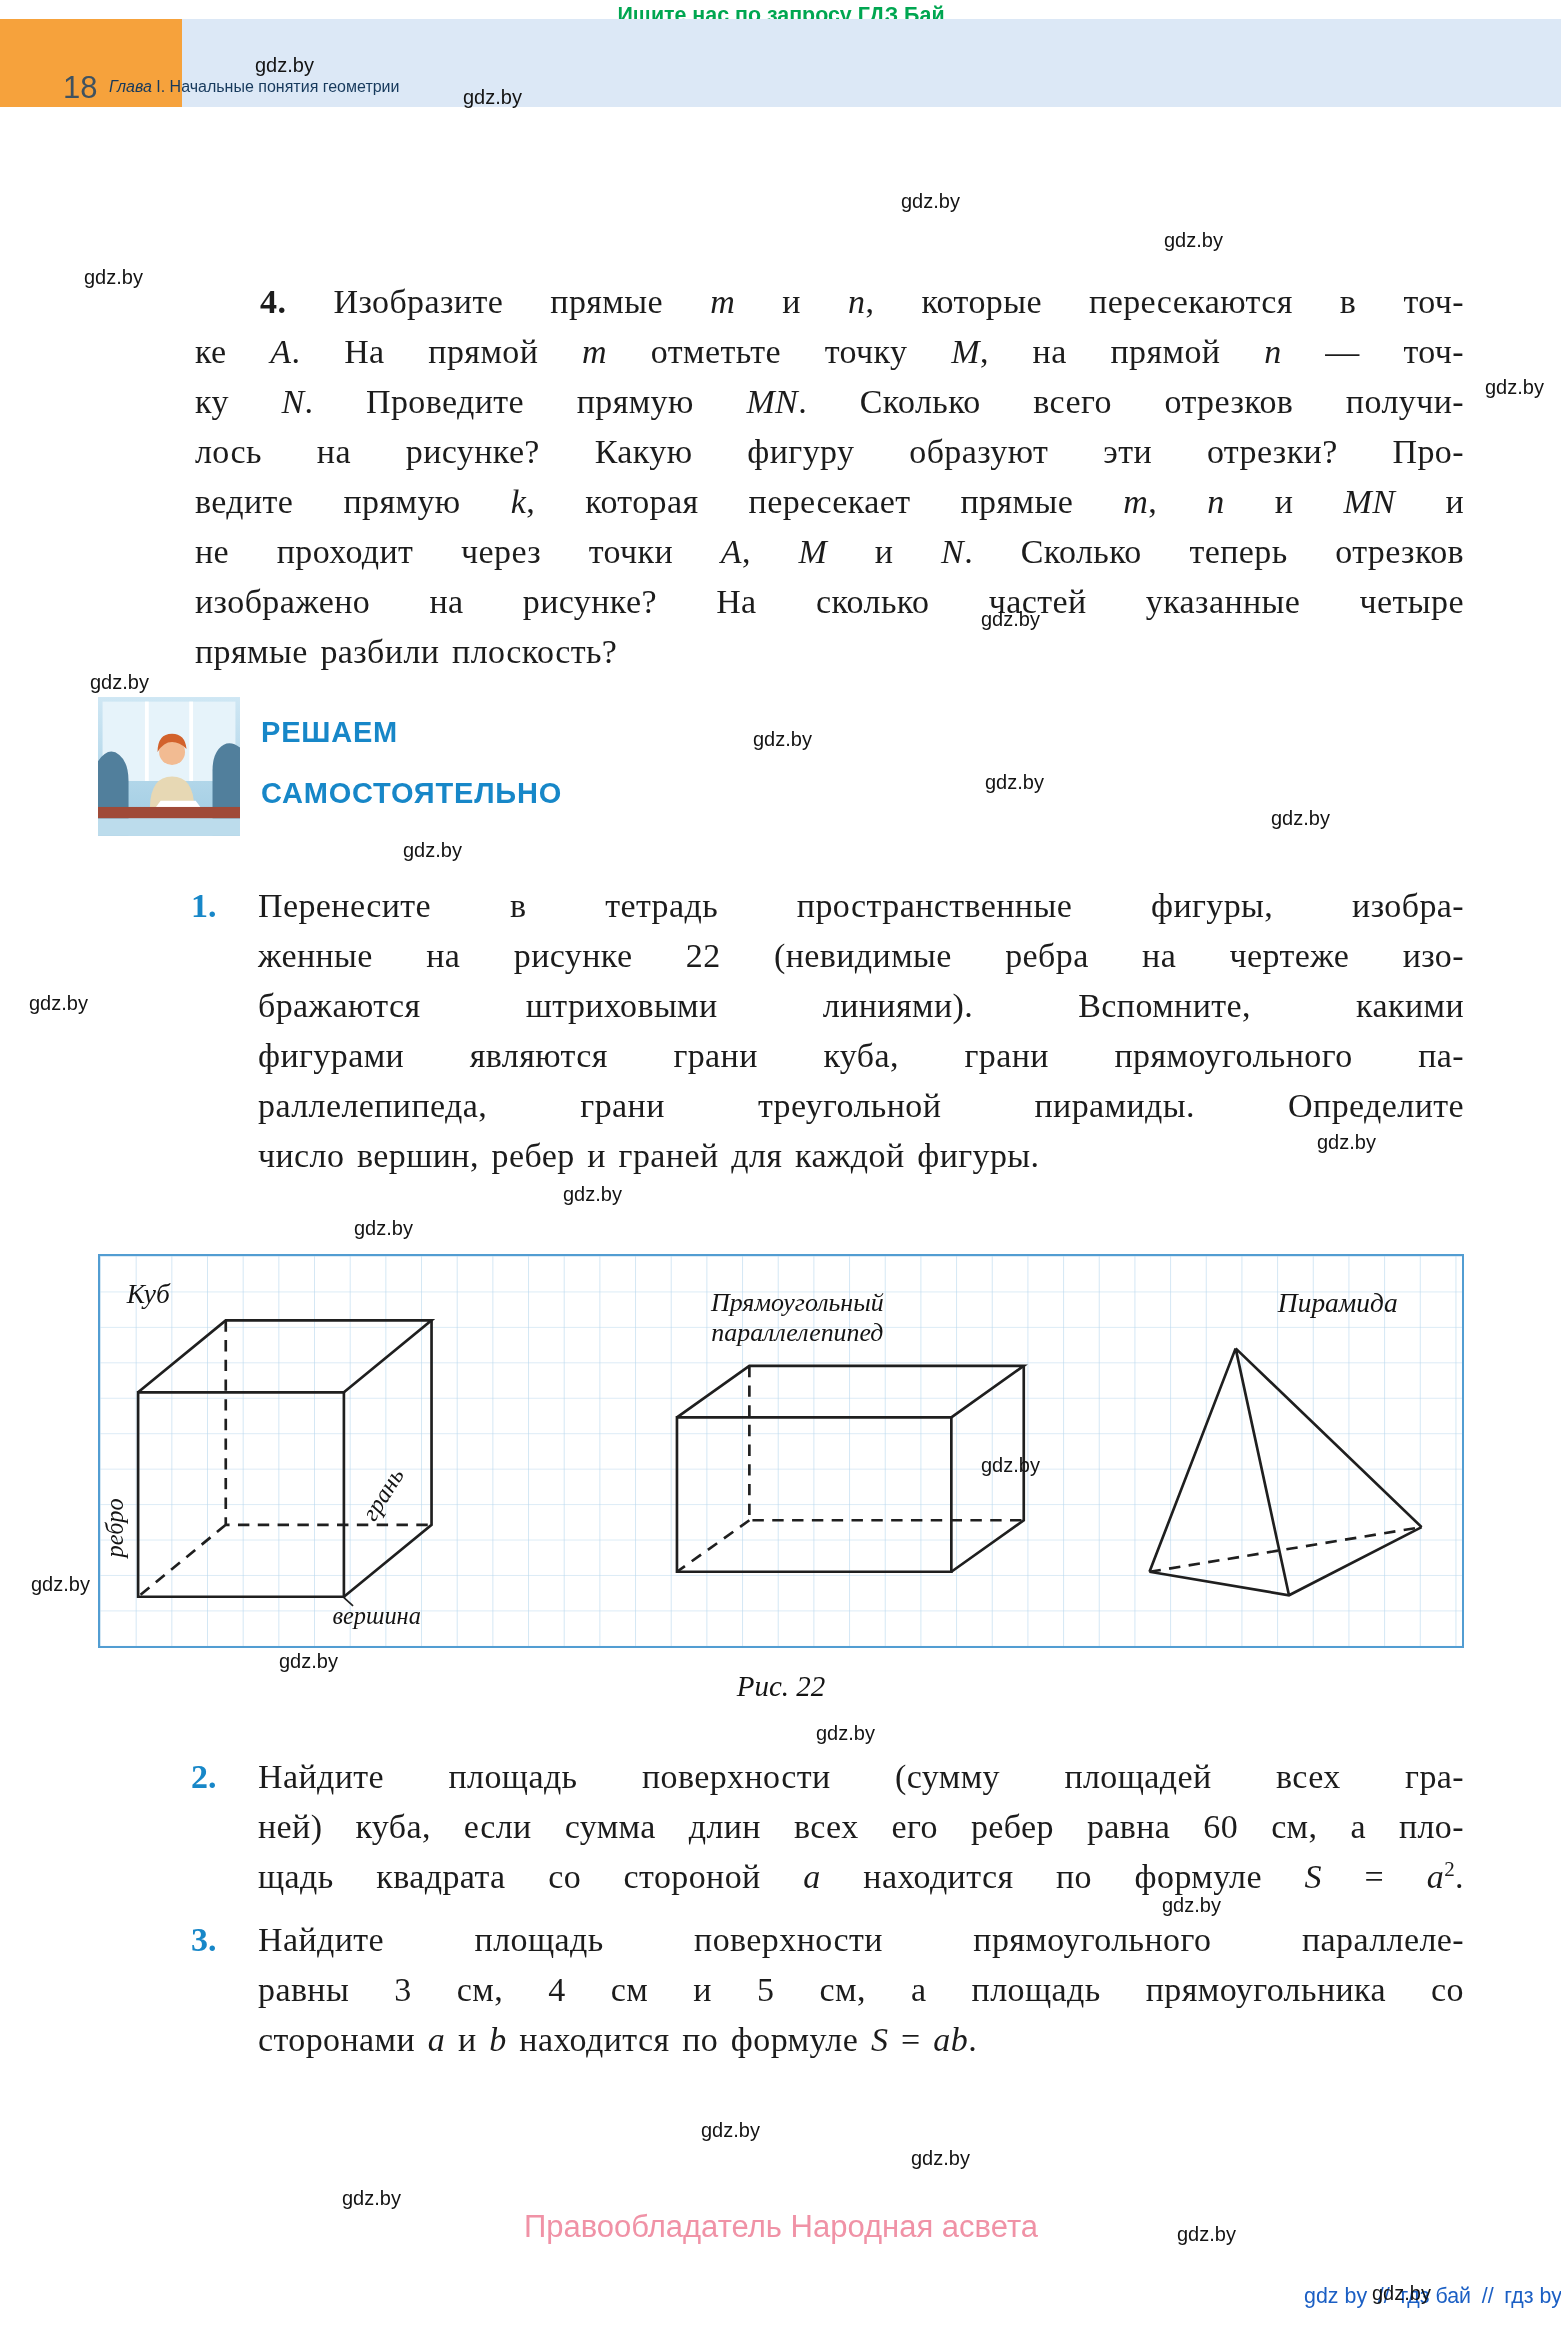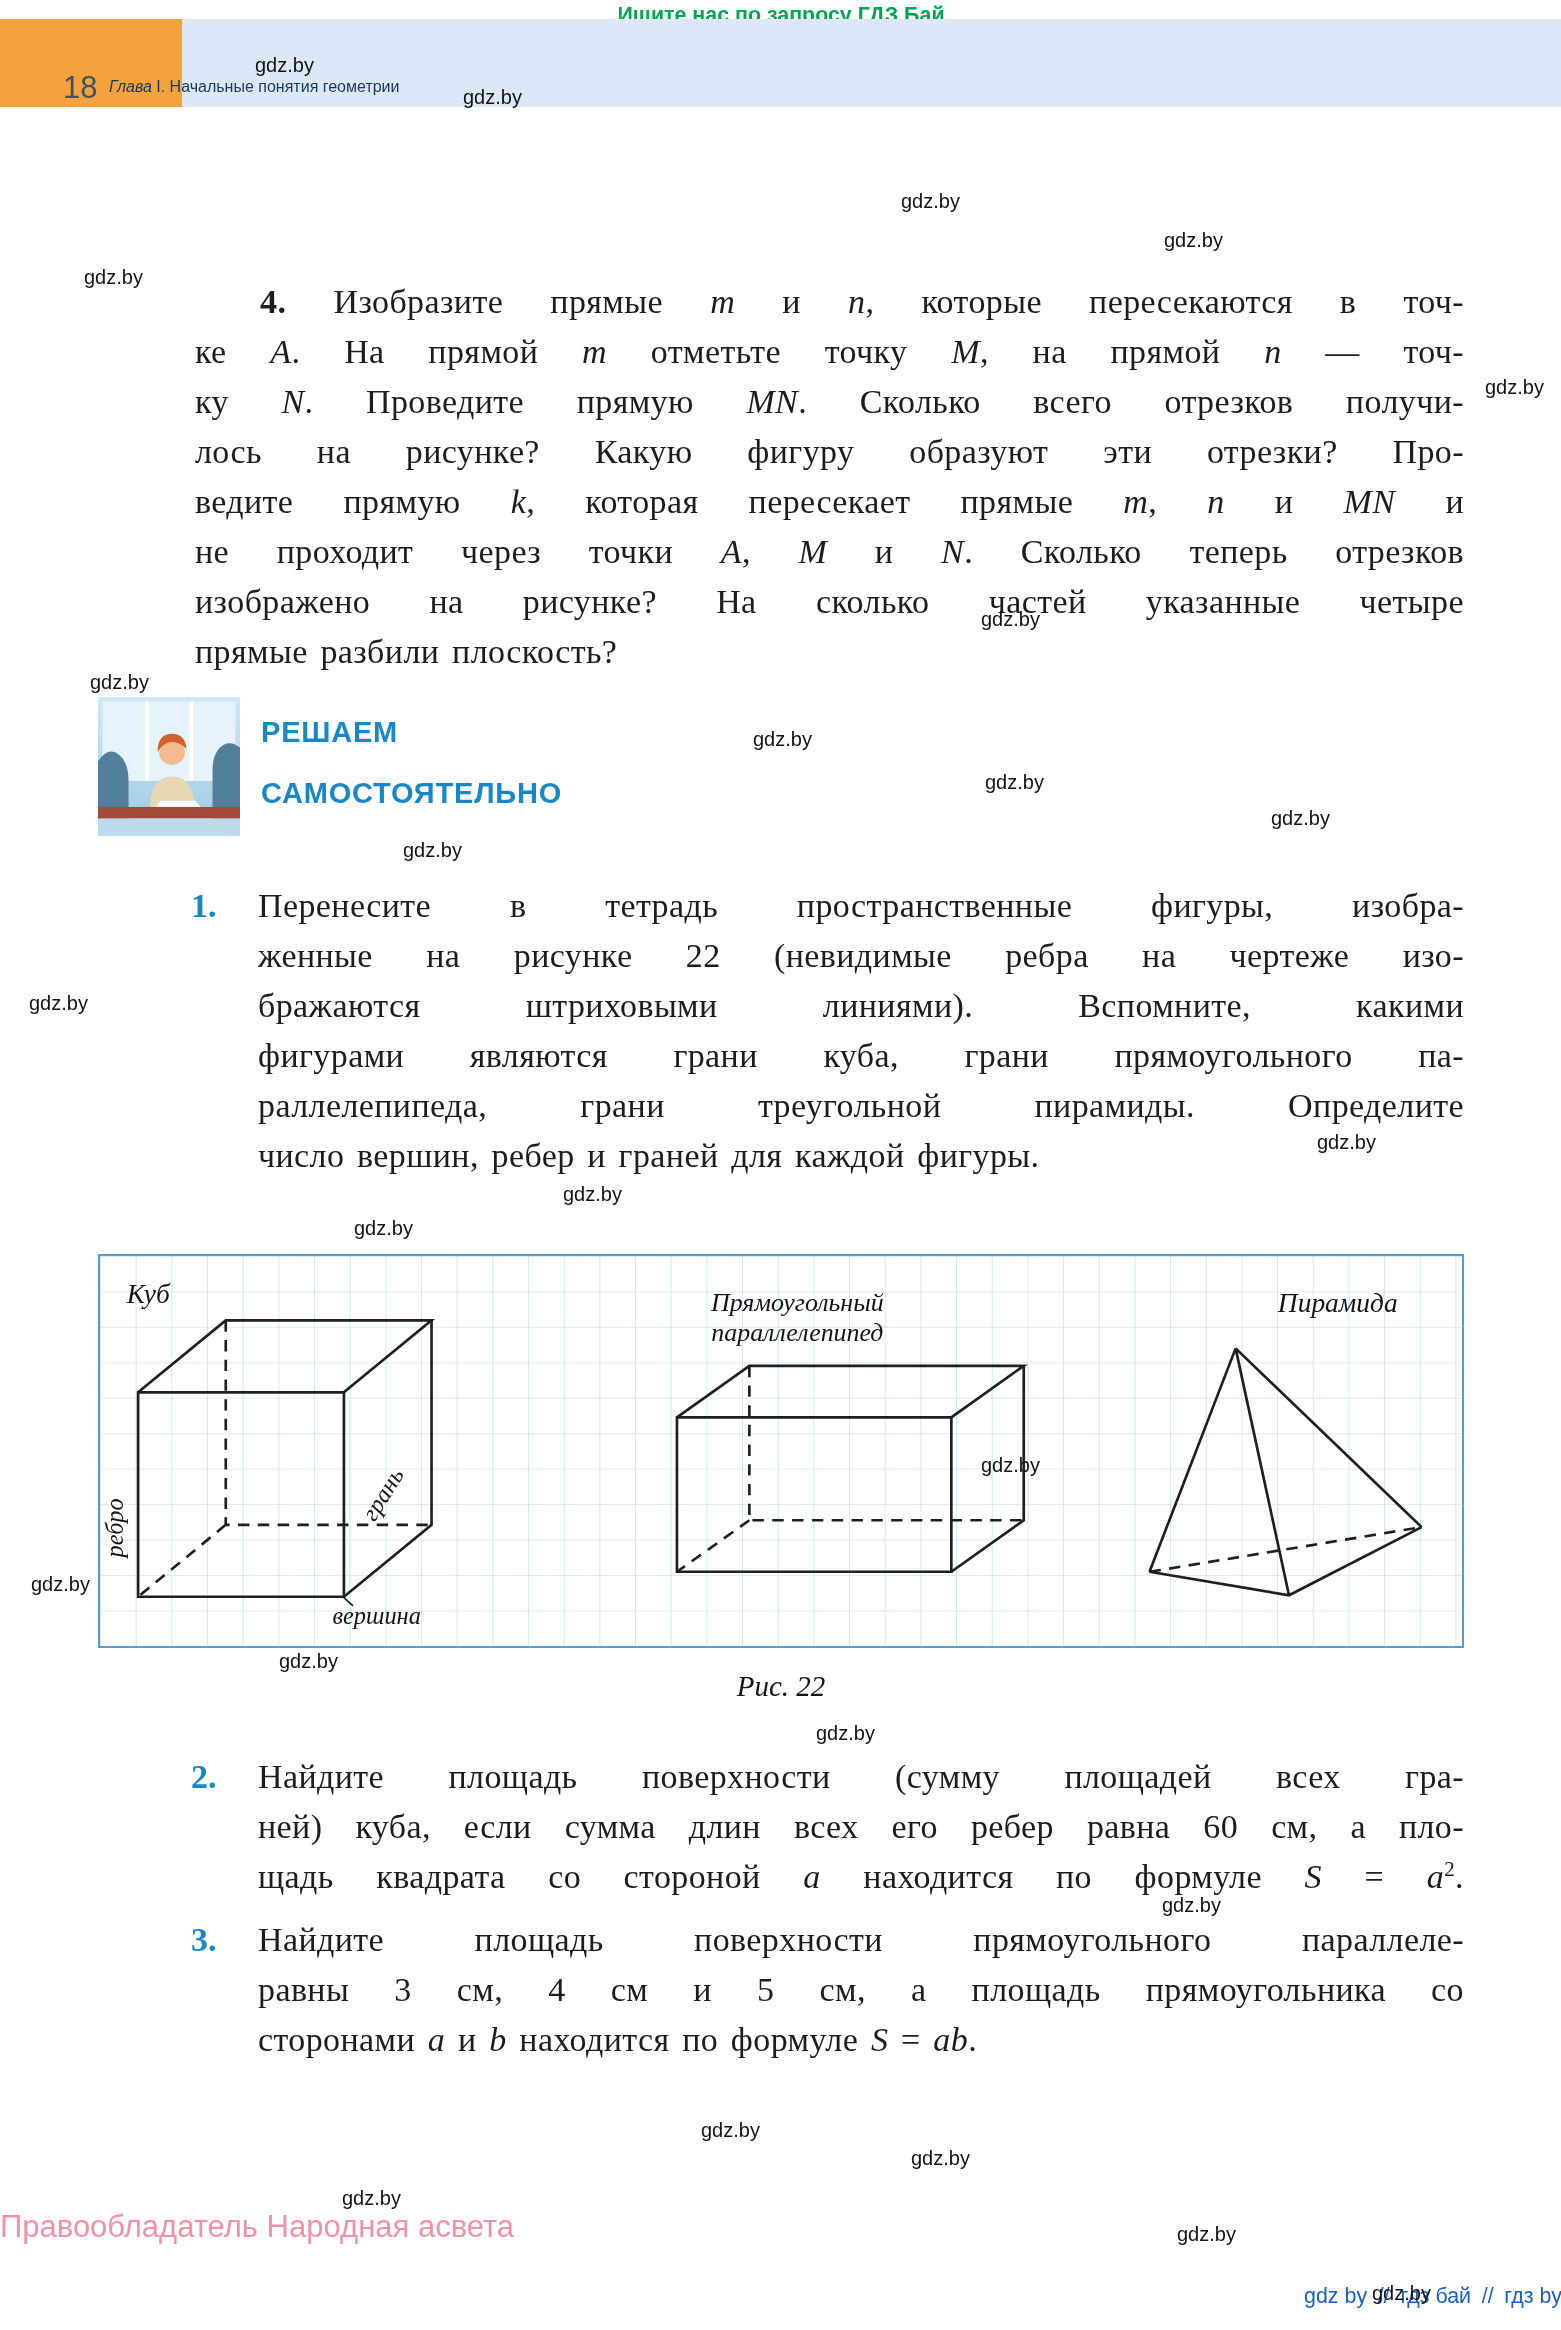--- a/index.html
+++ b/index.html
@@ -29,21 +29,21 @@
                  font-weight:bold;font-size:29px;color:#1787c8;letter-spacing:0.8px;}
   .illus{position:absolute;left:98px;top:697px;width:142px;height:139px;}
 
   .figure-box{position:absolute;left:98px;top:1254px;width:1366px;height:394px;
               border:2.3px solid #529dd2;box-sizing:border-box;background:#ffffff;}
   .figure-box svg{display:block;width:100%;height:100%;}
   .figure-box text{font-family:"Liberation Serif","DejaVu Serif",serif;font-style:italic;fill:#141414;}
   .caption{position:absolute;left:98px;top:1670px;width:1366px;text-align:center;
            font-size:29px;font-style:italic;color:#141414;}
 
-  .footer-pink{position:absolute;left:0;top:2209px;width:100%;
+  .footer-pink{position:absolute;left:0;top:2209px;width:100%;text-align:center;
                font-family:"Liberation Sans",sans-serif;font-size:31px;color:#f092a6;}
   .bottom-links{position:absolute;left:0;top:2284px;width:100%;text-align:right;
                 font-family:Liberation Sans, sans-serif;font-size:21.4px;color:#1b5fc4;}
   .bottom-links .sep{margin:0 10.7px;}
   .bottom-links .link{cursor:pointer;}
 
   .wm{position:absolute;font-family:"Liberation Sans","DejaVu Sans",sans-serif;
       font-size:20px;color:#141414;white-space:nowrap;}
 </style>
 </head>

